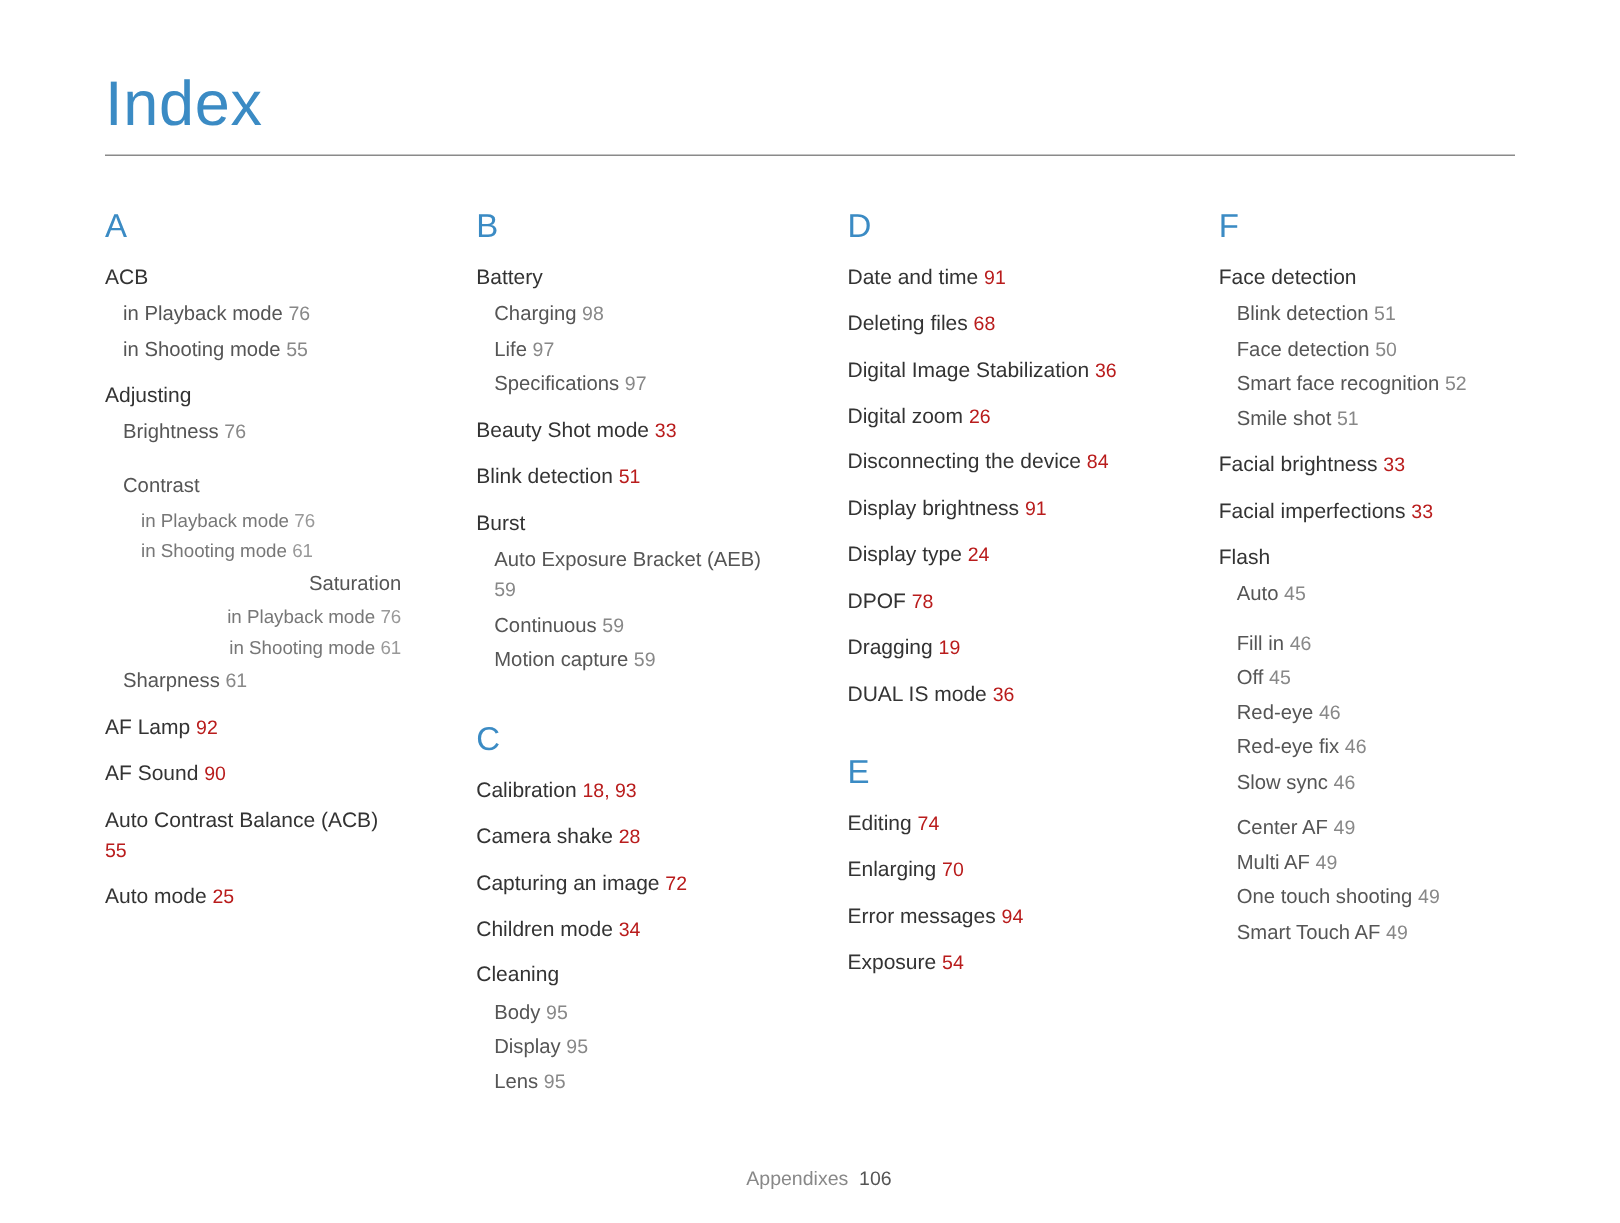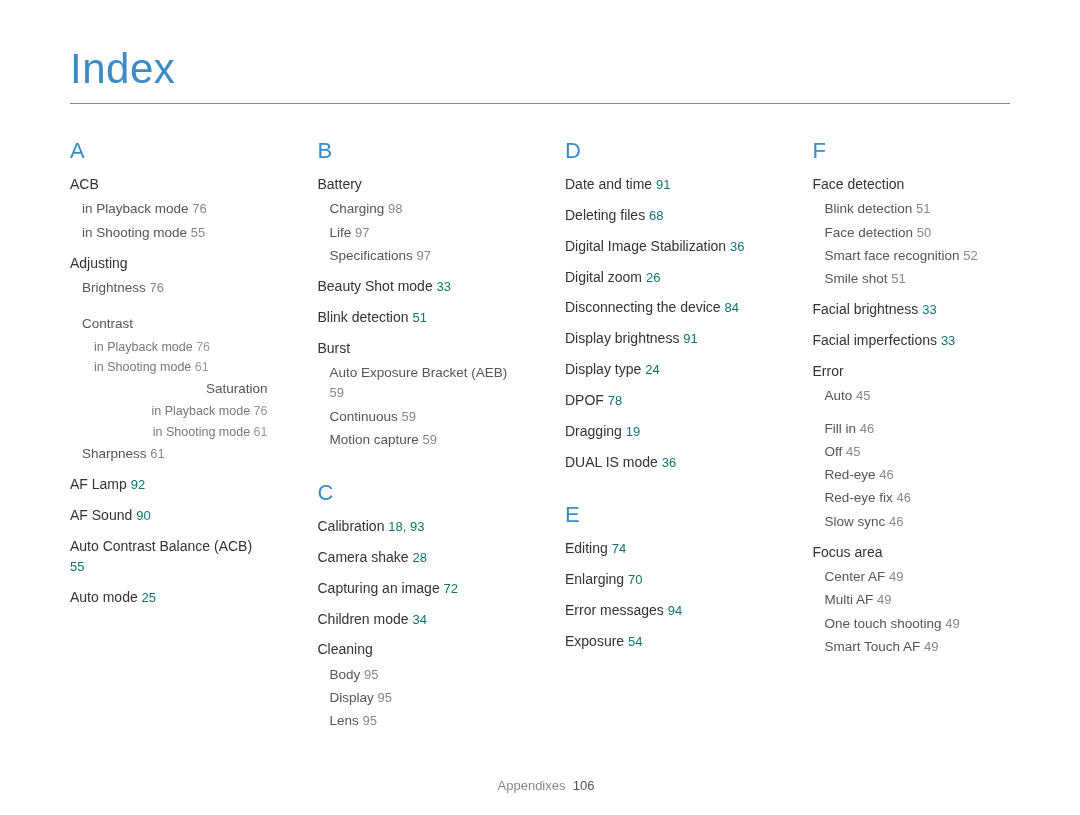--- a/index.html
+++ b/index.html
@@ -38,21 +38,21 @@
     margin-bottom: 10px;
     font-weight: 400;
   }
   .entry {
     font-size: 14px;
     color: #333;
     margin-bottom: 5px;
     line-height: 1.45;
   }
   .entry .pg {
-    color: #0f766e;
+    color: #b91c1c;
     font-size: 13px;
   }
   .sub {
     margin-left: 12px;
     font-size: 13.5px;
     color: #555;
     line-height: 1.5;
     margin-bottom: 3px;
   }
   .sub .pg {
@@ -268,42 +268,41 @@
             <div class="sub"><span>Smile shot</span>  <span class="pg">51</span></div>
           </div>
         </div>
         <div class="block">
           <div class="entry"><span>Facial brightness</span>  <span class="pg">33</span></div>
         </div>
         <div class="block">
           <div class="entry"><span>Facial imperfections</span>  <span class="pg">33</span></div>
         </div>
         <div class="block">
-          <div class="entry"><span>Error</span></div>
+          <div class="entry"><span>Flash</span></div>
           <div class="block" style="margin-bottom: 0px;">
             <div class="sub"><span>Auto</span>  <span class="pg">45</span></div>
           </div>
           <div class="block" style="margin-bottom: 0px; margin-top: 12px;">
             <div class="sub"><span>Fill in</span>  <span class="pg">46</span></div>
           </div>
           <div class="block" style="margin-bottom: 0px;">
             <div class="sub"><span>Off</span>  <span class="pg">45</span></div>
           </div>
           <div class="block" style="margin-bottom: 0px;">
             <div class="sub"><span>Red-eye</span>  <span class="pg">46</span></div>
           </div>
           <div class="block" style="margin-bottom: 0px;">
             <div class="sub"><span>Red-eye fix</span>  <span class="pg">46</span></div>
           </div>
           <div class="block" style="margin-bottom: 0px;">
             <div class="sub"><span>Slow sync</span>  <span class="pg">46</span></div>
           </div>
         </div>
         <div class="block">
-          <div class="entry"><span>Focus area</span></div>
           <div class="block" style="margin-bottom: 0px;">
             <div class="sub"><span>Center AF</span>  <span class="pg">49</span></div>
           </div>
           <div class="block" style="margin-bottom: 0px;">
             <div class="sub"><span>Multi AF</span>  <span class="pg">49</span></div>
           </div>
           <div class="block" style="margin-bottom: 0px;">
             <div class="sub"><span>One touch shooting</span>  <span class="pg">49</span></div>
           </div>
           <div class="block" style="margin-bottom: 0px;">

